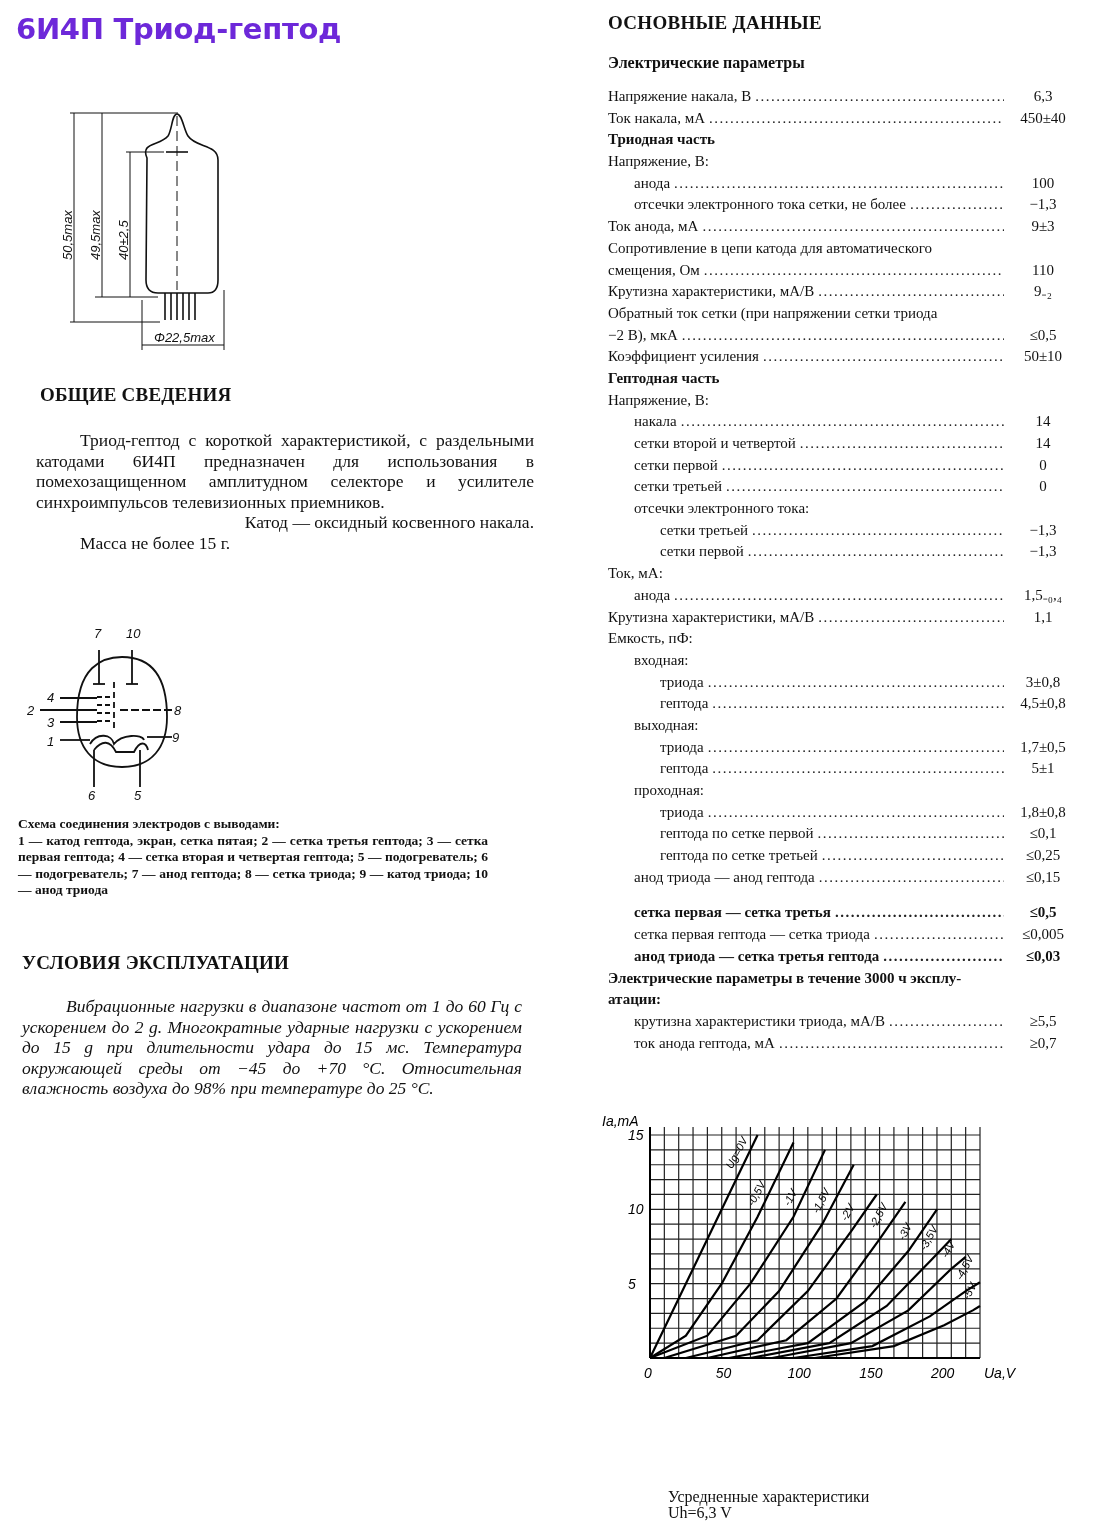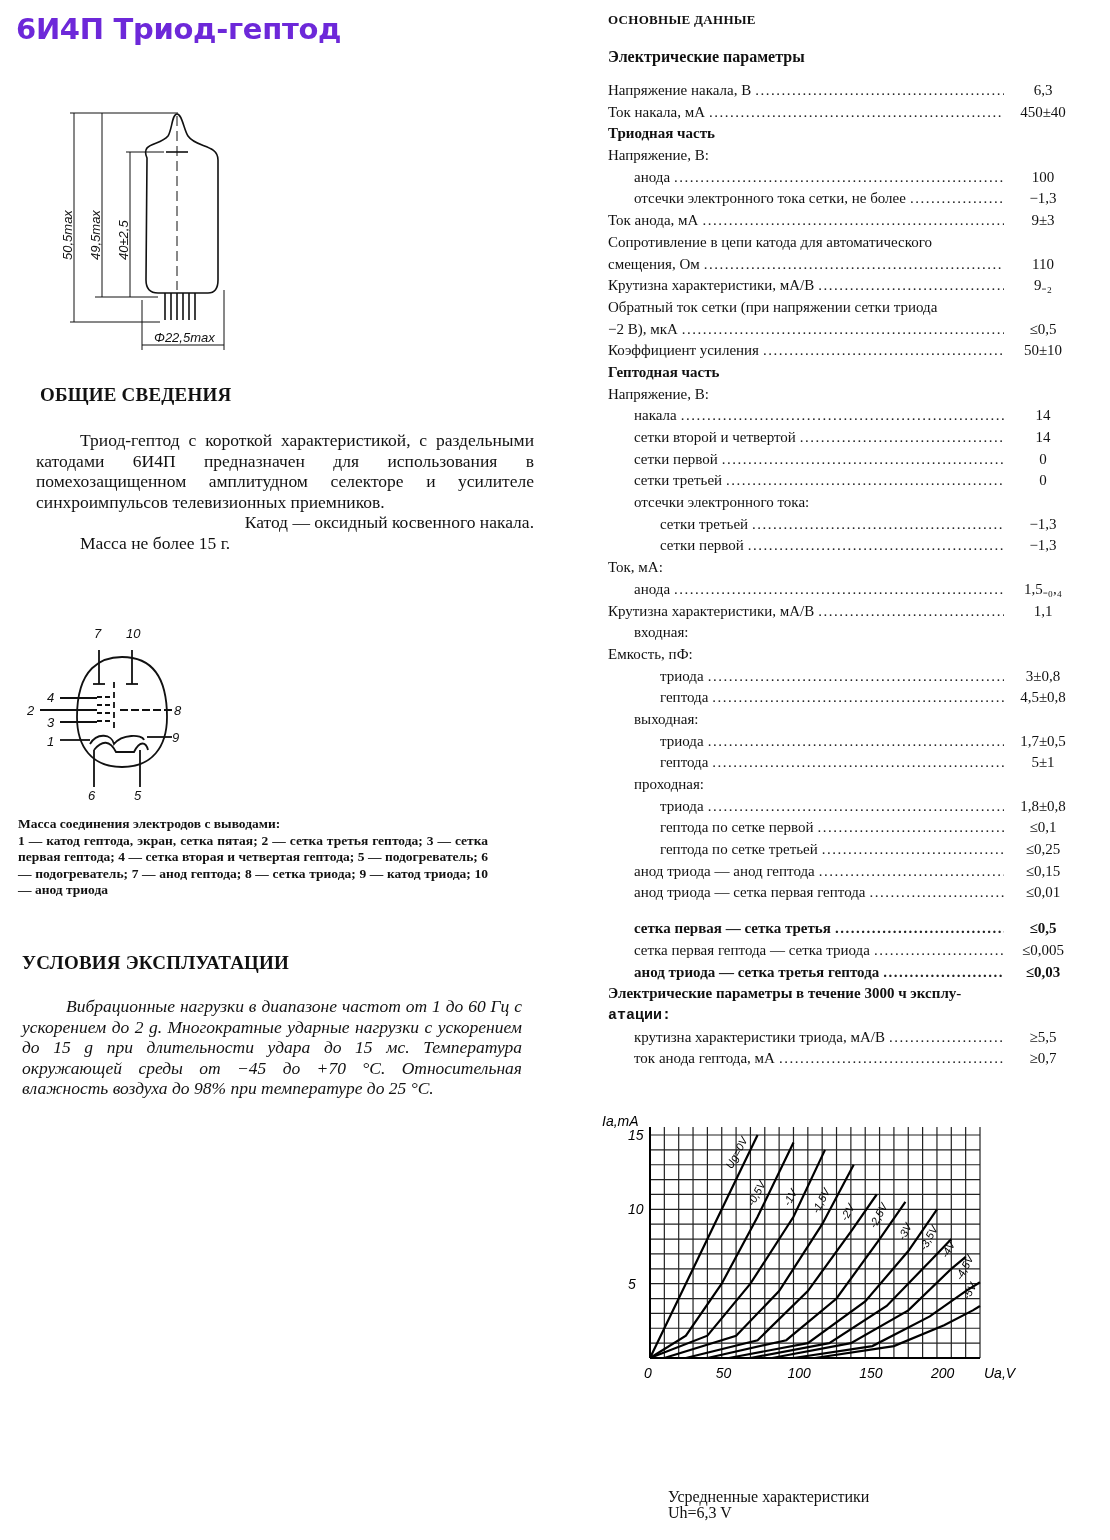--- a/index.html
+++ b/index.html
@@ -7,21 +7,21 @@
   .abs { position: absolute; }
   .title { left: 16px; top: 12px; font-family: "DejaVu Sans", sans-serif; font-weight: bold; font-size: 29px; color: #6d28d9; letter-spacing: -0.3px; }
   .h-section { font-family: "Liberation Serif", serif; font-weight: bold; font-size: 19px; letter-spacing: 0.2px; }
   .para { font-family: "Liberation Serif", serif; font-size: 17.5px; line-height: 20.5px; text-align: justify; }
   .para p { margin: 0; }
   .indent { text-indent: 44px; }
   .small { font-family: "Liberation Serif", serif; font-size: 13.5px; line-height: 16.5px; }
   .small b { font-weight: bold; }
   
   .right { left: 608px; top: 12px; width: 470px; }
-  .rh1 { font-weight: bold; font-size: 13px; margin: 0 0 20px 0; letter-spacing: 0.3px; }
+  .rh1 { font-weight: bold; font-size: 19px; margin: 0 0 20px 0; letter-spacing: 0.3px; }
   .rh2 { font-weight: bold; font-size: 16px; margin: 0 0 14px 0; }
   .row { display: flex; align-items: baseline; font-size: 15px; height: 21.7px; line-height: 21.7px; white-space: nowrap; }
   .row .lbl { flex: 0 0 auto; }
   .row .dots { flex: 1 1 auto; overflow: hidden; color: #222; letter-spacing: 1.5px; margin: 0 4px; }
   .row .dots::after { content: "........................................................................................................"; }
   .row .val { flex: 0 0 70px; text-align: center; }
   .row.nodots .dots::after { content: ""; }
   .row.bold .lbl { font-weight: bold; }
   .l1 { padding-left: 26px; }
   .l2 { padding-left: 52px; }
@@ -101,21 +101,21 @@
     <text x="25" y="105">3</text>
     <text x="25" y="124">1</text>
     <text x="152" y="93">8</text>
     <text x="150" y="120">9</text>
     <text x="66" y="178">6</text>
     <text x="112" y="178">5</text>
   </g>
 </svg>
 
 <div class="abs small" style="left:18px;top:816px;width:470px;">
-  <div><b>Масса соединения электродов с выводами:</b></div>
+  <div><b>Схема соединения электродов с выводами:</b></div>
   <div style="text-align:justify;font-weight:bold;">1 — катод гептода, экран, сетка пятая; 2 — сетка третья гептода; 3 — сетка первая гептода; 4 — сетка вторая и четвертая гептода; 5 — подогреватель; 6 — подогреватель; 7 — анод гептода; 8 — сетка триода; 9 — катод триода; 10 — анод триода</div>
 </div>
 
 <div class="abs h-section" style="left:22px;top:952px;">УСЛОВИЯ ЭКСПЛУАТАЦИИ</div>
 <div class="abs para" style="left:22px;top:996px;width:500px;font-style:italic;">
   <p class="indent">Вибрационные нагрузки в диапазоне частот от 1 до 60 Гц с ускорением до 2 g. Многократные ударные нагрузки с ускорением до 15 g при длительности удара до 15 мс. Температура окружающей среды от −45 до +70 °C. Относительная влажность воздуха до 98% при температуре до 25 °C.</p>
 </div>
 
 <div class="abs right">
   <div class="rh1">ОСНОВНЫЕ ДАННЫЕ</div>
@@ -239,30 +239,30 @@
       <div class="row l1">
         <span class="lbl">анода</span>
         <span class="dots"></span>
         <span class="val">1,5₋₀,₄</span>
       </div>
       <div class="row">
         <span class="lbl">Крутизна характеристики, мА/В</span>
         <span class="dots"></span>
         <span class="val">1,1</span>
       </div>
+      <div class="row nodots">
+        <span class="lbl">Емкость, пФ:</span>
+        <span class="dots"></span>
+        <span class="val"></span>
+      </div>
       <div class="row nodots l1">
         <span class="lbl">входная:</span>
         <span class="dots"></span>
         <span class="val"></span>
       </div>
-      <div class="row nodots">
-        <span class="lbl">Емкость, пФ:</span>
-        <span class="dots"></span>
-        <span class="val"></span>
-      </div>
       <div class="row l2">
         <span class="lbl">триода</span>
         <span class="dots"></span>
         <span class="val">3±0,8</span>
       </div>
       <div class="row l2">
         <span class="lbl">гептода</span>
         <span class="dots"></span>
         <span class="val">4,5±0,8</span>
       </div>
@@ -298,25 +298,20 @@
       </div>
       <div class="row l2">
         <span class="lbl">гептода по сетке третьей</span>
         <span class="dots"></span>
         <span class="val">≤0,25</span>
       </div>
       <div class="row l1">
         <span class="lbl">анод триода — анод гептода</span>
         <span class="dots"></span>
         <span class="val">≤0,15</span>
-      </div>
-      <div class="row l1">
-        <span class="lbl">анод триода — сетка первая гептода</span>
-        <span class="dots"></span>
-        <span class="val">≤0,01</span>
       </div>
     </div>
   <div class="gap"></div>
   <div id="rows2">
       <div class="row l1" style="font-weight: bold;">
         <span class="lbl">сетка первая — сетка третья</span>
         <span class="dots"></span>
         <span class="val">≤0,5</span>
       </div>
       <div class="row l1" style="font-weight: normal;">
@@ -327,21 +322,21 @@
       <div class="row l1" style="font-weight: bold;">
         <span class="lbl">анод триода — сетка третья гептода</span>
         <span class="dots"></span>
         <span class="val">≤0,03</span>
       </div>
       <div class="row nodots" style="font-weight: bold;">
         <span class="lbl">Электрические параметры в течение 3000 ч эксплу-</span>
         <span class="dots"></span>
         <span class="val"></span>
       </div>
-      <div class="row nodots" style="font-weight: bold; font-family: Liberation Mono, monospace;">
+      <div class="row nodots" style="font-weight: bold;">
         <span class="lbl">атации:</span>
         <span class="dots"></span>
         <span class="val"></span>
       </div>
       <div class="row l1">
         <span class="lbl">крутизна характеристики триода, мА/В</span>
         <span class="dots"></span>
         <span class="val">≥5,5</span>
       </div>
       <div class="row l1">

